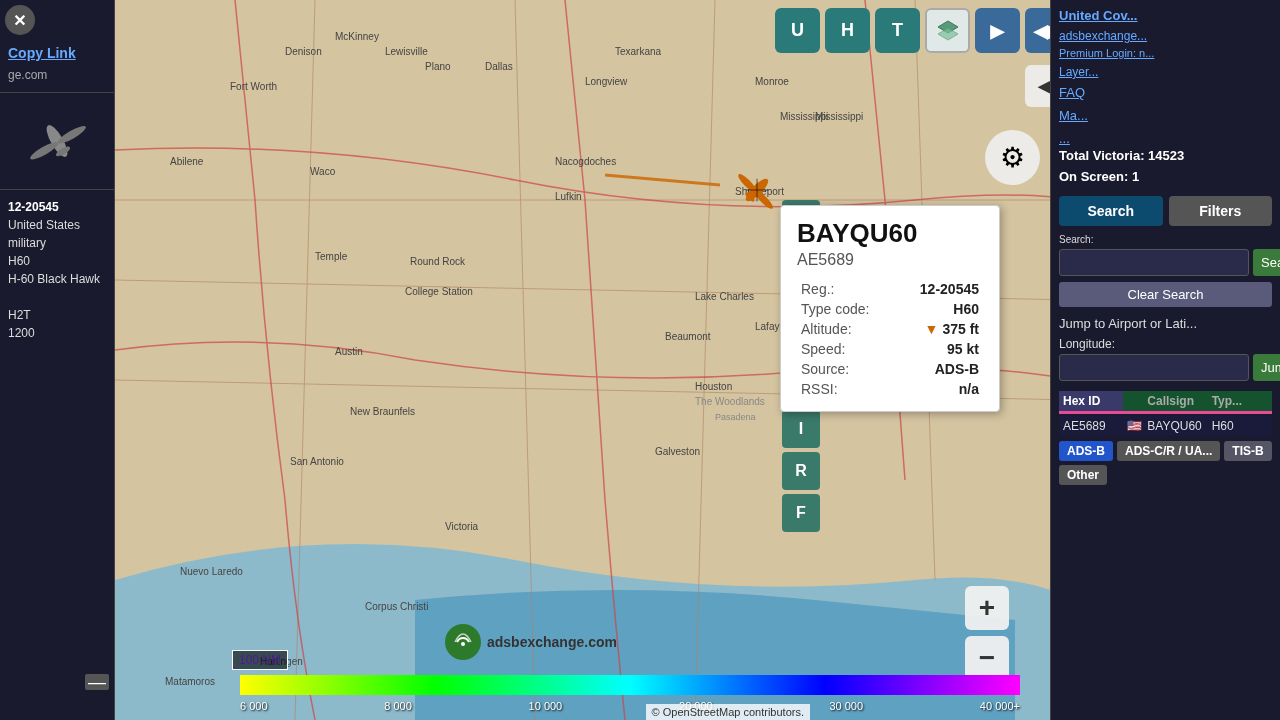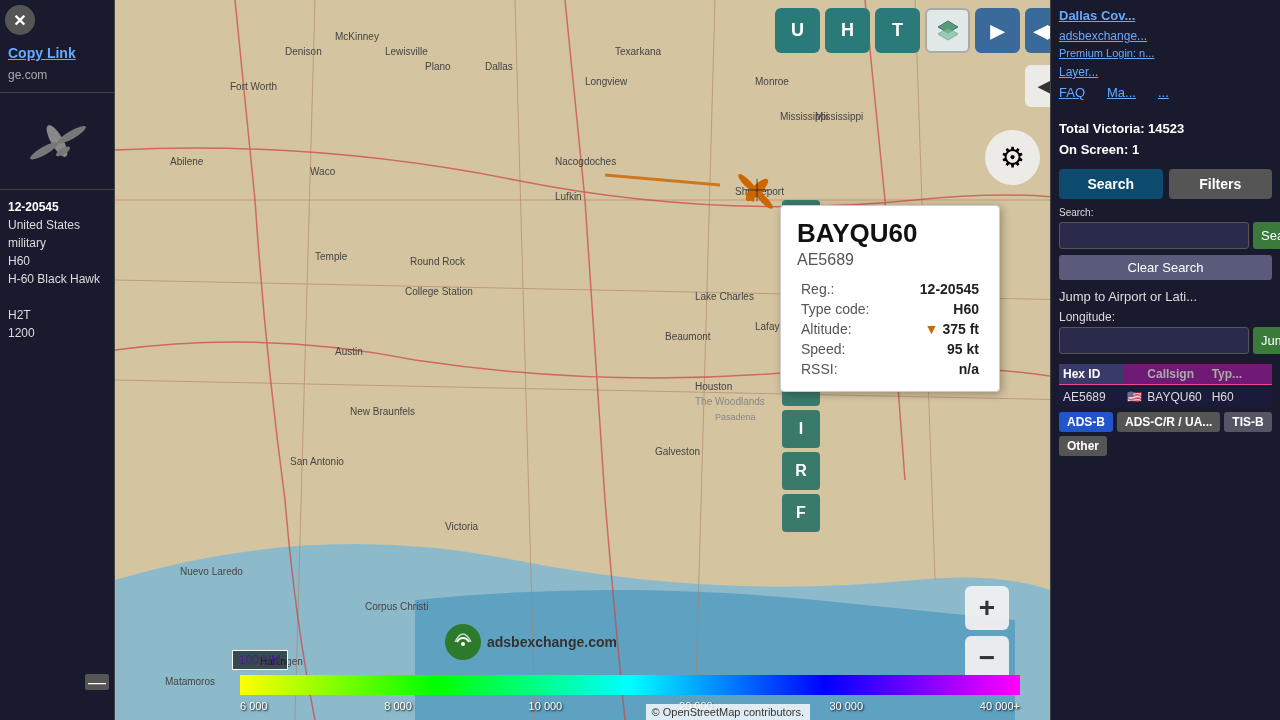--- a/index.html
+++ b/index.html
@@ -347,22 +347,23 @@
     #right-panel .premium-login {
       color: #6af;
       text-decoration: underline;
       font-size: 11px;
       cursor: pointer;
       line-height: 1.5;
       margin-bottom: 4px;
     }
     #right-panel .nav-links {
       display: flex;
-      gap: 22px;
-      margin-bottom: 19px;
+      gap: 8px;
+      margin-bottom: 0;
+      flex-direction: column;
     }
     #right-panel .nav-links a {
       color: #6af;
       text-decoration: underline;
       font-size: 13px;
       cursor: pointer;
     }
     #right-panel .stats {
       color: #ddd;
       font-size: 13px;
@@ -453,22 +454,22 @@
       color: white;
       border: none;
       border-radius: 3px;
       font-size: 13px;
       cursor: pointer;
     }
 
     
     .table-header-row {
       display: flex;
-      background: #701a75;
-      border-bottom: 1px solid #ec4899;
+      background: #14532d;
+      border-bottom: 3px solid #ec4899;
       margin-bottom: 2px;
     }
     .th-cell {
       color: #aaa;
       font-size: 12px;
       font-weight: bold;
       padding: 3px 4px;
       flex: 1;
       cursor: pointer;
     }
@@ -706,20 +707,24 @@
         <td>Altitude:</td>
         <td>
           <span class="alt-arrow">▼</span><span>375 ft</span>
         </td>
       </tr>
       <tr>
         <td>Speed:</td>
         <td>95 kt</td>
       </tr>
       <tr>
+        <td>Source:</td>
+        <td>ADS-B</td>
+      </tr>
+      <tr>
         <td>RSSI:</td>
         <td>n/a</td>
       </tr>
     </tbody>
       </table>
   </div>
 
   <div id="zoom-plus">+</div>
   <div id="zoom-minus">−</div>
 
@@ -746,21 +751,21 @@
     </div>
     <div class="logo-text">adsbexchange.com</div>
   </div>
 
   <div id="osm-credit">
     <span>© OpenStreetMap contributors.</span>
   </div>
 </div>
 
 <div id="right-panel">
-  <div class="improve-cov">Dallas Cov...</div>
+  <div class="improve-cov">United Cov...</div>
   <div style="color:#6af;font-size:12px;text-decoration:underline;cursor:pointer;margin-bottom:2px;">adsbexchange...</div>
   <div class="premium-login">Premium Login: n...</div>
   <div style="color:#6af;font-size:12px;text-decoration:underline;cursor:pointer;margin-bottom:6px;">Layer...</div>
   <div class="nav-links">
     <a>FAQ</a>
     <a>Ma...</a>
     <a>...</a>
   </div>
   <div class="stats">
     <span>Total Victoria:</span> <span>14523</span><br>

